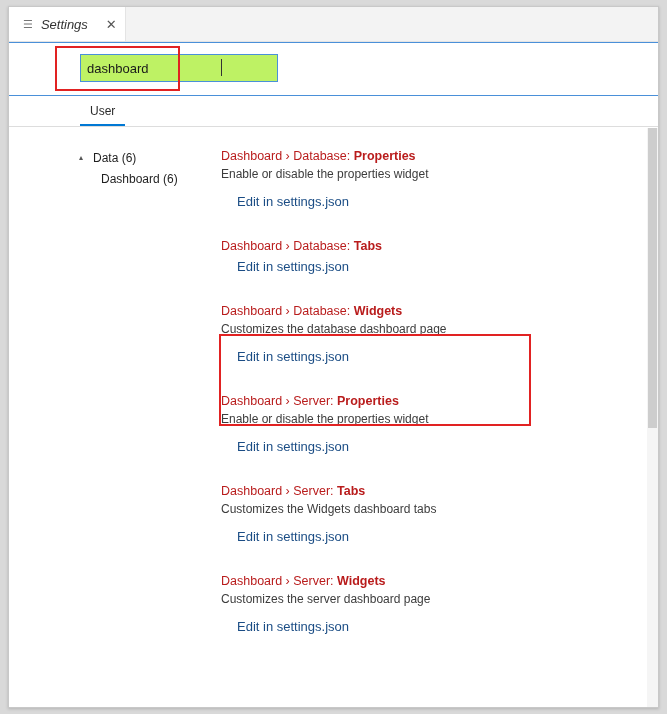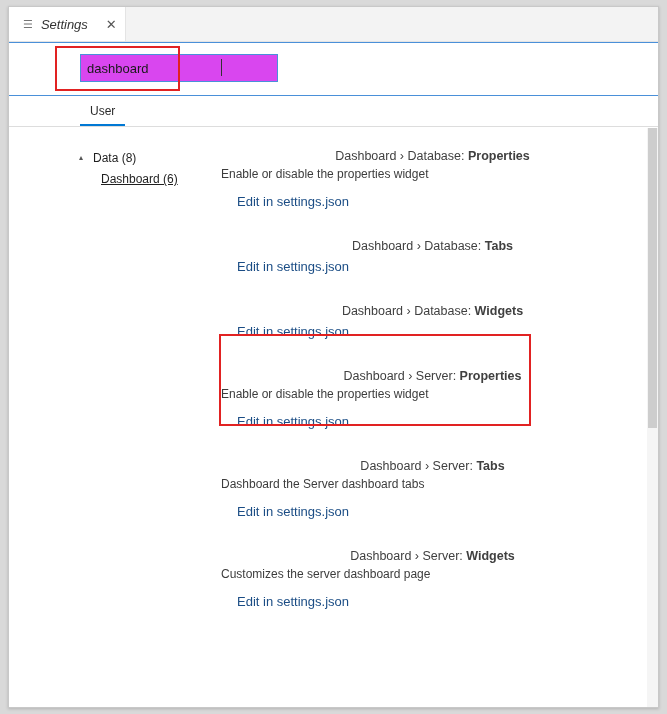--- a/index.html
+++ b/index.html
@@ -80,21 +80,21 @@
     height: 1px;
     background: #4a90d9;
   }
   .search-input {
     position: absolute;
     left: 71px;
     top: 12px;
     width: 198px;
     height: 28px;
     border: 1px solid #4a90d9;
-    background: #d946ef;
+    background: #bef264;
     box-sizing: border-box;
     font-family: "Liberation Sans", sans-serif;
     font-size: 13px;
     color: #1a1a1a;
     padding: 0 6px;
     outline: none;
   }
   .search-caret {
     position: absolute;
     left: 212px;
@@ -154,36 +154,34 @@
   }
   .tree-arrow {
     width: 12px;
     font-size: 8px;
     color: #555;
     line-height: 1;
     margin-right: 2px;
   }
   .tree-child {
     padding-left: 22px;
-    text-decoration: underline;
   }
   .results {
     flex: 1;
     padding: 22px 14px 0 22px;
     box-sizing: border-box;
     position: relative;
   }
   .result {
     margin-bottom: 29px;
   }
   .result-title {
     font-size: 12.5px;
-    color: #404040;
+    color: #b91c1c;
     margin-bottom: 4px;
-    text-align: center;
   }
   .result-title b {
     font-weight: bold;
   }
   .result-desc {
     font-size: 12px;
     color: #3c3c3c;
     margin-bottom: 11px;
   }
   .result-link {
@@ -239,21 +237,21 @@
 
   <div class="subtabs">
     <div class="subtab">User</div>
   </div>
 
   <div class="body">
 
     <div class="tree">
       <div class="tree-row">
         <span class="tree-arrow">▴</span>
-        <span>Data (8)</span>
+        <span>Data (6)</span>
       </div>
       <div class="tree-row tree-child">
         <span>Dashboard (6)</span>
       </div>
     </div>
 
     <div class="results">
 
       <div class="result">
         <div class="result-title">
@@ -267,36 +265,37 @@
         <div class="result-title">
           <span>Dashboard › Database: </span><b>Tabs</b>
         </div>
         <span class="result-link">Edit in settings.json</span>
       </div>
 
       <div class="result">
         <div class="result-title">
           <span>Dashboard › Database: </span><b>Widgets</b>
         </div>
+        <div class="result-desc">Customizes the database dashboard page</div>
         <span class="result-link">Edit in settings.json</span>
       </div>
 
       <div class="result">
         <div class="result-title">
           <span>Dashboard › Server: </span><b>Properties</b>
         </div>
         <div class="result-desc">Enable or disable the properties widget</div>
         <span class="result-link">Edit in settings.json</span>
       </div>
 
       <div class="result">
         <div class="result-title">
           <span>Dashboard › Server: </span><b>Tabs</b>
         </div>
-        <div class="result-desc">Dashboard the Server dashboard tabs</div>
+        <div class="result-desc">Customizes the Widgets dashboard tabs</div>
         <span class="result-link">Edit in settings.json</span>
       </div>
 
       <div class="result">
         <div class="result-title">
           <span>Dashboard › Server: </span><b>Widgets</b>
         </div>
         <div class="result-desc">Customizes the server dashboard page</div>
         <span class="result-link">Edit in settings.json</span>
       </div>

